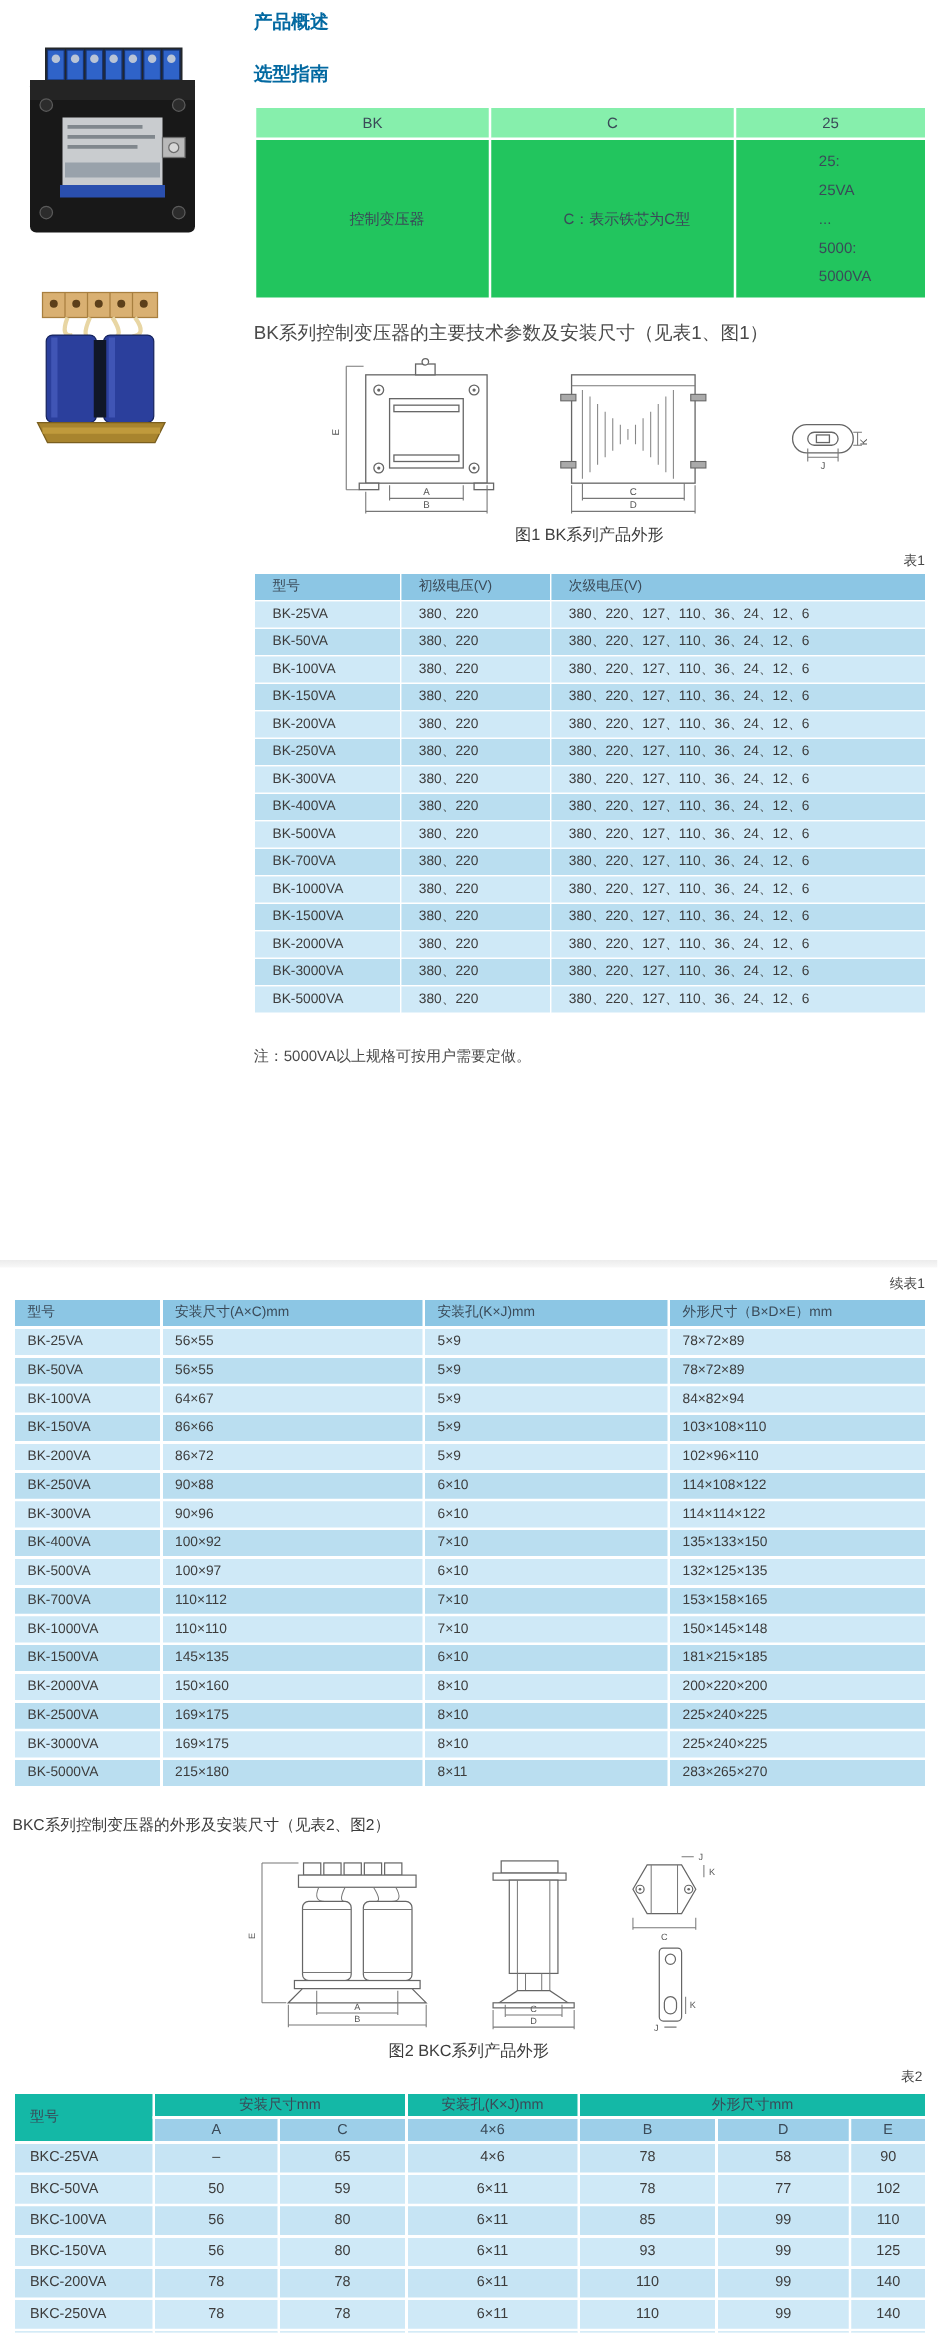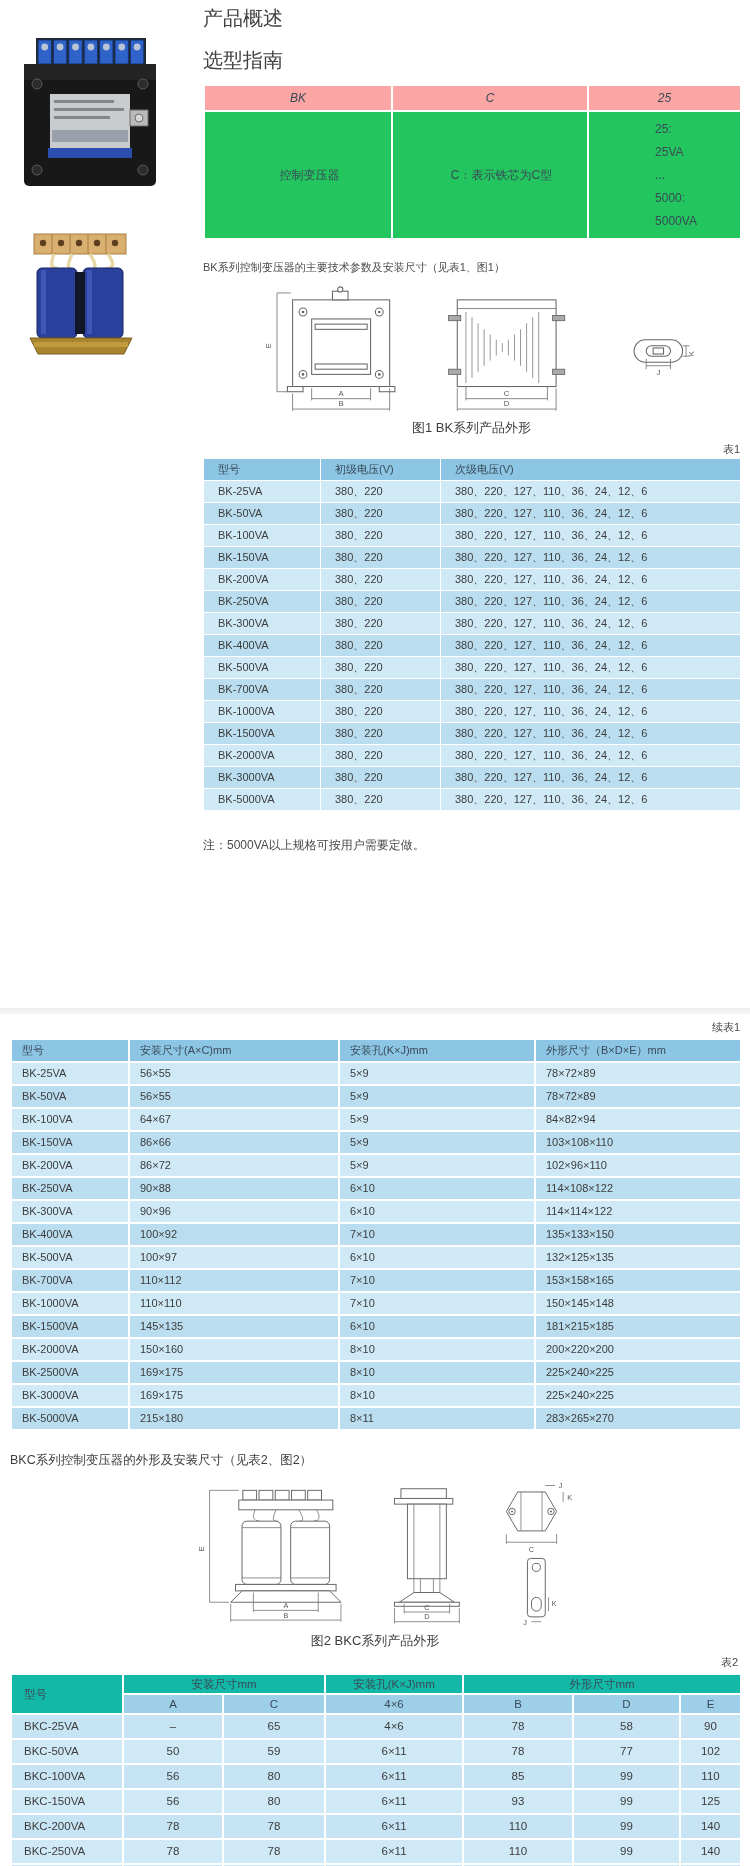--- a/index.html
+++ b/index.html
@@ -8,36 +8,36 @@
     font-family:"Liberation Sans","DejaVu Sans",sans-serif;color:#3c3c3c;
     position:relative;
   }
   .top{position:relative;height:1008px;}
   .photos{position:absolute;left:20px;top:36px;width:145px;}
   .photo{background:#fff;}
   .photo1{width:140px;height:156px;}
   .photo2{width:115px;height:130px;margin:38px 0 0 4px;}
 
   .content{position:absolute;left:203px;top:0;width:537px;}
-  h2.sec{font-size:20px;line-height:20px;color:#404040;font-weight:normal;margin:0;}
+  h2.sec{font-size:15px;line-height:20px;color:#0369a1;font-weight:bold;margin:0;}
   #h-overview{padding-top:8px;}
   #h-selection{margin-top:22px;}
   #h-tech{margin-top:44px;}
   p{margin:0;}
   .body-text{margin-top:16px;font-size:12.5px;line-height:20px;color:#4a4a4a;}
   .std-text{margin-top:2px;font-size:12.5px;line-height:20px;color:#4a4a4a;}
-  .intro-text{margin-top:18px;font-size:11px;line-height:18px;color:#4a4a4a;}
+  .intro-text{margin-top:18px;font-size:15px;line-height:18px;color:#4a4a4a;}
 
   table{border-collapse:collapse;table-layout:fixed;}
   td,th{font-weight:normal;overflow:hidden;white-space:nowrap;}
 
   
   .sel{margin-top:14px;width:537px;font-size:12px;color:#3a4a58;}
   .sel td{border:2px solid #fff;text-align:center;vertical-align:middle;}
-  .sel .hd td{background:#fca5a5;height:22px;font-style:italic;}
+  .sel .hd td{background:#86efac;height:22px;}
   .sel .r2 td{background:#b5dcef;height:22px;}
   .sel .r3 td{background:#22c55e;height:124px;padding-left:24px;}
   .sel col.c1{width:188px;} .sel col.c2{width:196px;} .sel col.c3{width:153px;}
   .cap-lines{display:inline-block;text-align:left;line-height:23px;}
 
   
   .tbl-label{font-size:11px;color:#4a4a4a;text-align:right;margin-top:6px;line-height:14px;}
   .t1{margin-top:2px;width:537px;font-size:11px;}
   .t1 th{background:#8cc6e4;color:#3a4a58;text-align:left;padding:4px 0 4px 14px;border:1.5px solid #fff;line-height:13px;}
   .t1 td{padding:4px 0 4px 14px;border:1.5px solid #fff;line-height:13px;color:#3c3c3c;}

